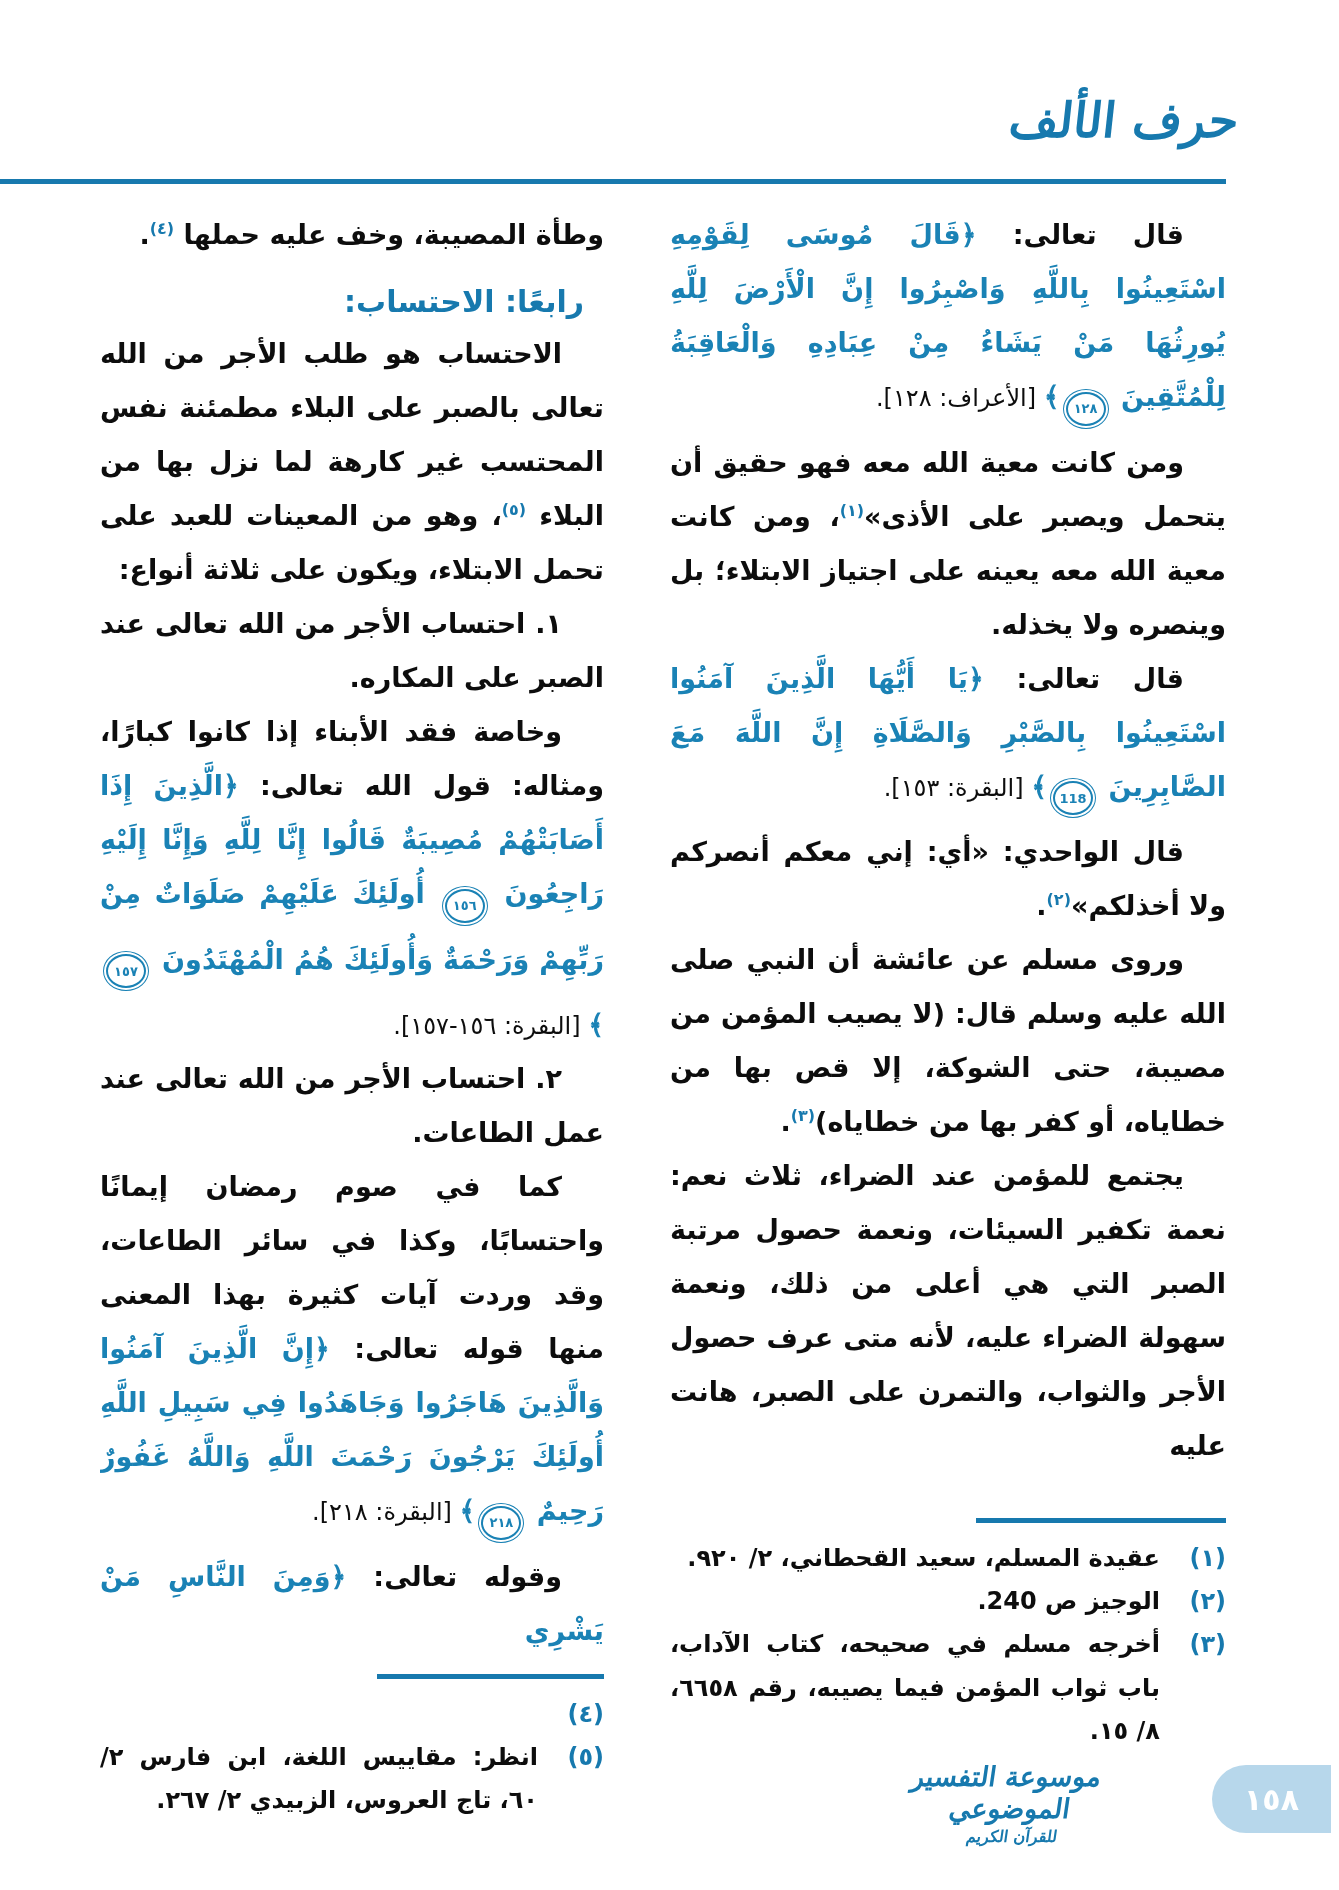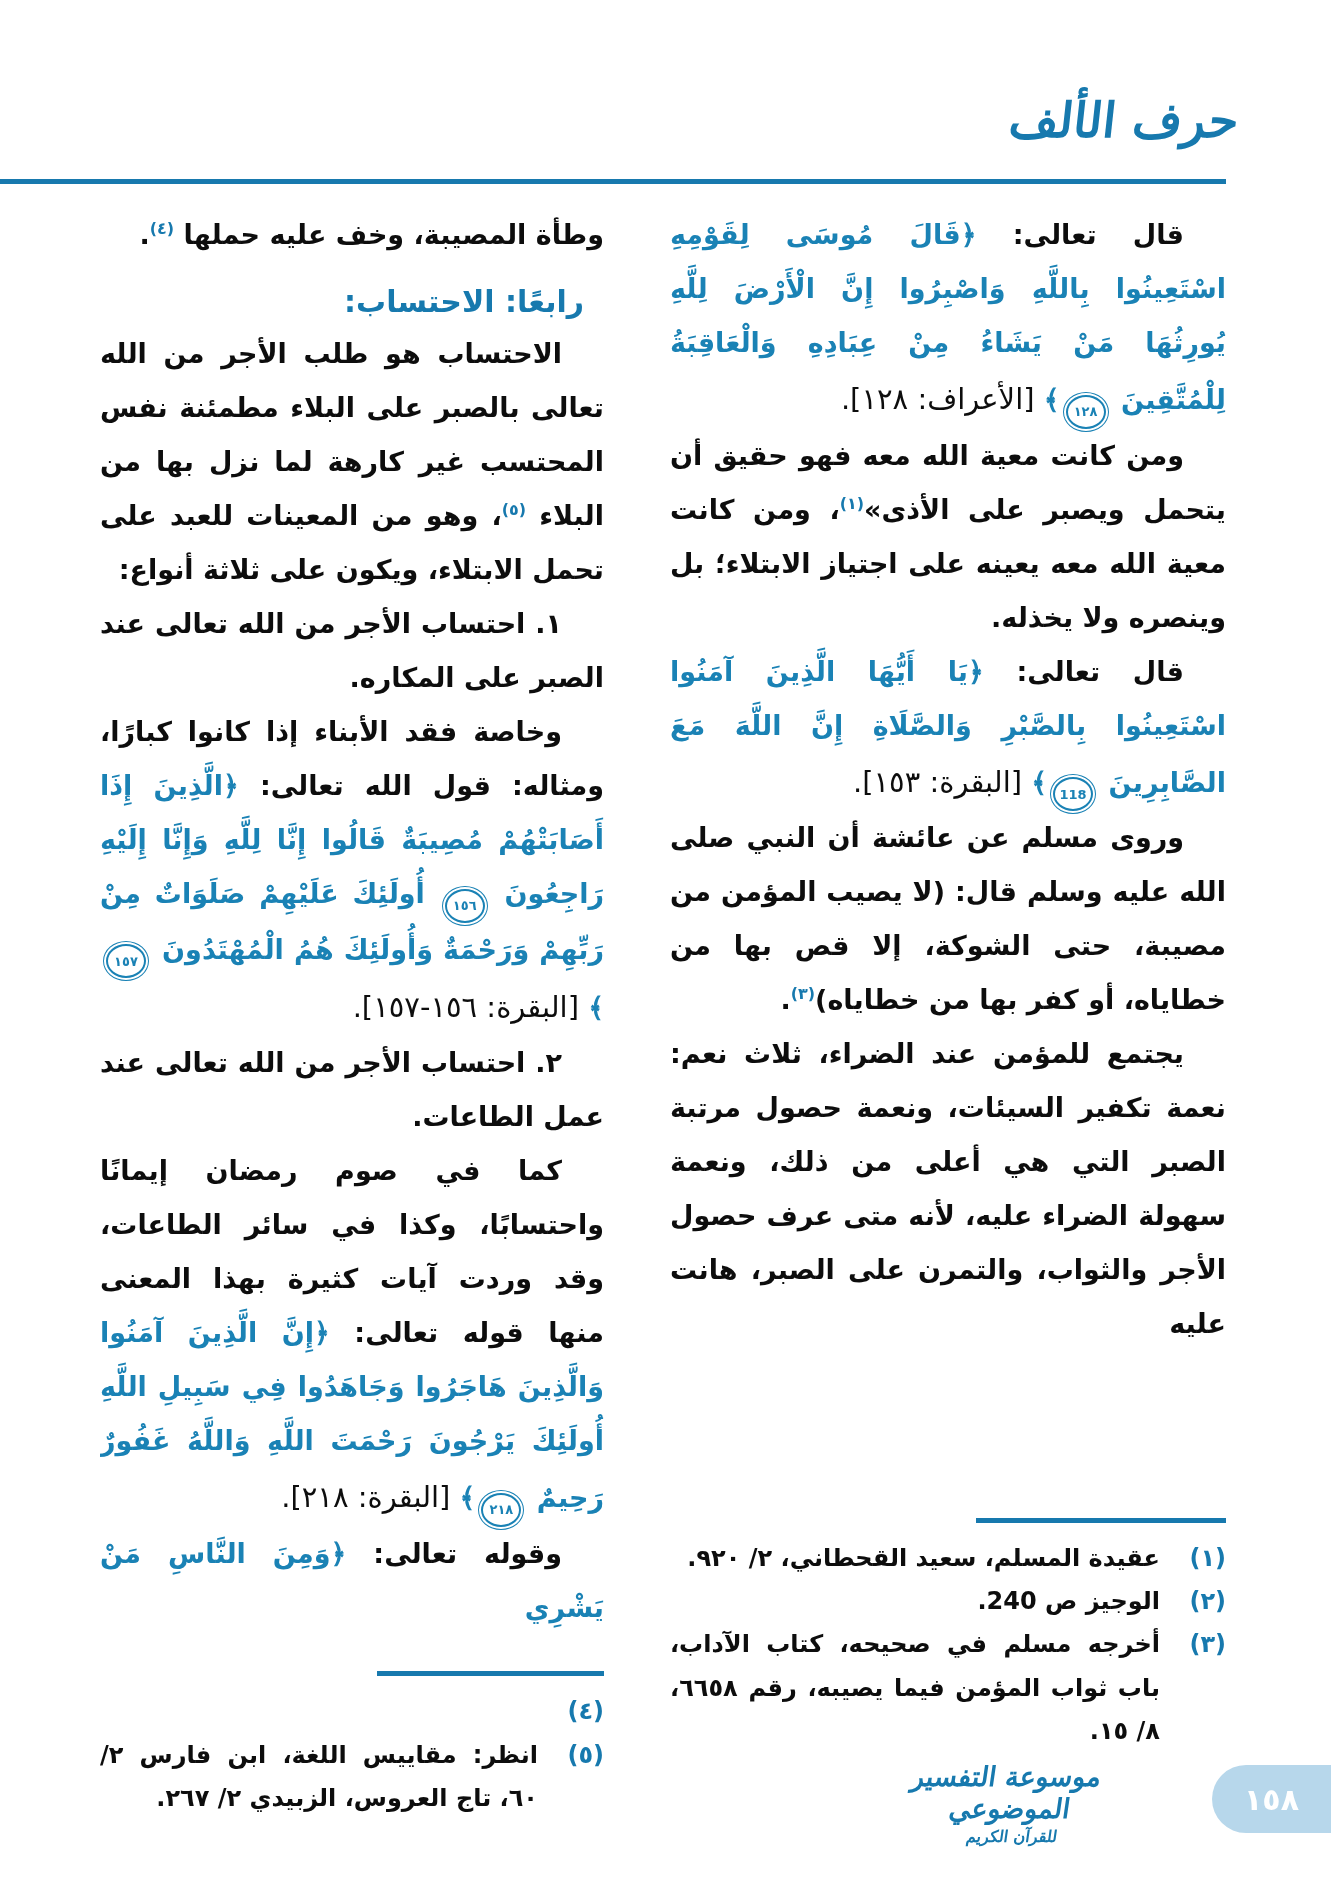--- a/index.html
+++ b/index.html
@@ -52,29 +52,29 @@
   .para.cont{text-indent:0;}
   .para.item{text-indent:42px;}
   .sec-heading{
     margin:22px 0 8px 0;
     color:var(--accent);
     font-size:30px;font-weight:bold;
     text-indent:20px;
   }
   .run-b{color:var(--ink);}
   .run-v{color:var(--verse);}
-  .run-r{color:var(--ink);font-weight:normal;font-size:29px;}
+  .run-r{color:var(--ink);font-weight:normal;font-size:24px;}
   .run-sup{
     color:var(--accent);
     font-size:16px;vertical-align:super;font-weight:bold;
     letter-spacing:1px;
   }
   .medallion{
     display:inline-flex;align-items:center;justify-content:center;
-    min-width:30px;height:30px;padding:0 3px;margin:0 6px;
+    min-width:30px;height:30px;padding:0 3px;margin:10px 6px;
     border:2px solid var(--verse);border-radius:50%;
     outline:1px solid var(--verse);outline-offset:2px;
     color:var(--verse);font-size:13px;font-weight:bold;
     vertical-align:-7px;line-height:1;
     text-indent:0;
   }
   
   .footnotes{margin-top:auto;padding-top:6px;}
   .fn-rule{
     width:45%;height:5px;background:var(--accent);
@@ -111,20 +111,21 @@
 <div class="page">
 
   <div class="chapter-title">حرف الألف</div>
   <div class="header-rule"></div>
 
   <main class="columns">
     <section class="col col-right" id="col-right">
         <p class="para"><span class="run-b">قال تعالى: </span><span class="run-v">﴿قَالَ مُوسَى لِقَوْمِهِ اسْتَعِينُوا بِاللَّهِ وَاصْبِرُوا إِنَّ الْأَرْضَ لِلَّهِ يُورِثُهَا مَنْ يَشَاءُ مِنْ عِبَادِهِ وَالْعَاقِبَةُ لِلْمُتَّقِينَ </span><span class="medallion">١٢٨</span><span class="run-v">﴾</span><span class="run-r"> [الأعراف: ١٢٨].</span></p>
         <p class="para"><span class="run-b">ومن كانت معية الله معه فهو حقيق أن يتحمل ويصبر على الأذى»</span><span class="run-sup">(١)</span><span class="run-b">، ومن كانت معية الله معه يعينه على اجتياز الابتلاء؛ بل وينصره ولا يخذله.</span></p>
         <p class="para"><span class="run-b">قال تعالى: </span><span class="run-v">﴿يَا أَيُّهَا الَّذِينَ آمَنُوا اسْتَعِينُوا بِالصَّبْرِ وَالصَّلَاةِ إِنَّ اللَّهَ مَعَ الصَّابِرِينَ </span><span class="medallion">118</span><span class="run-v">﴾</span><span class="run-r"> [البقرة: ١٥٣].</span></p>
+        <p class="para"><span class="run-b">قال الواحدي: «أي: إني معكم أنصركم ولا أخذلكم»</span><span class="run-sup">(٢)</span><span class="run-b">.</span></p>
         <p class="para"><span class="run-b">وروى مسلم عن عائشة أن النبي صلى الله عليه وسلم قال: (لا يصيب المؤمن من مصيبة، حتى الشوكة، إلا قص بها من خطاياه، أو كفر بها من خطاياه)</span><span class="run-sup">(٣)</span><span class="run-b">.</span></p>
         <p class="para"><span class="run-b">يجتمع للمؤمن عند الضراء، ثلاث نعم: نعمة تكفير السيئات، ونعمة حصول مرتبة الصبر التي هي أعلى من ذلك، ونعمة سهولة الضراء عليه، لأنه متى عرف حصول الأجر والثواب، والتمرن على الصبر، هانت عليه</span></p>
         <div class="footnotes">
           <div class="fn-rule"></div>
           <div class="fn">
             <span class="fn-num">(١)</span>
             <span class="fn-text">عقيدة المسلم، سعيد القحطاني، ٢/ ٩٢٠.</span>
           </div>
           <div class="fn">
             <span class="fn-num">(٢)</span>

